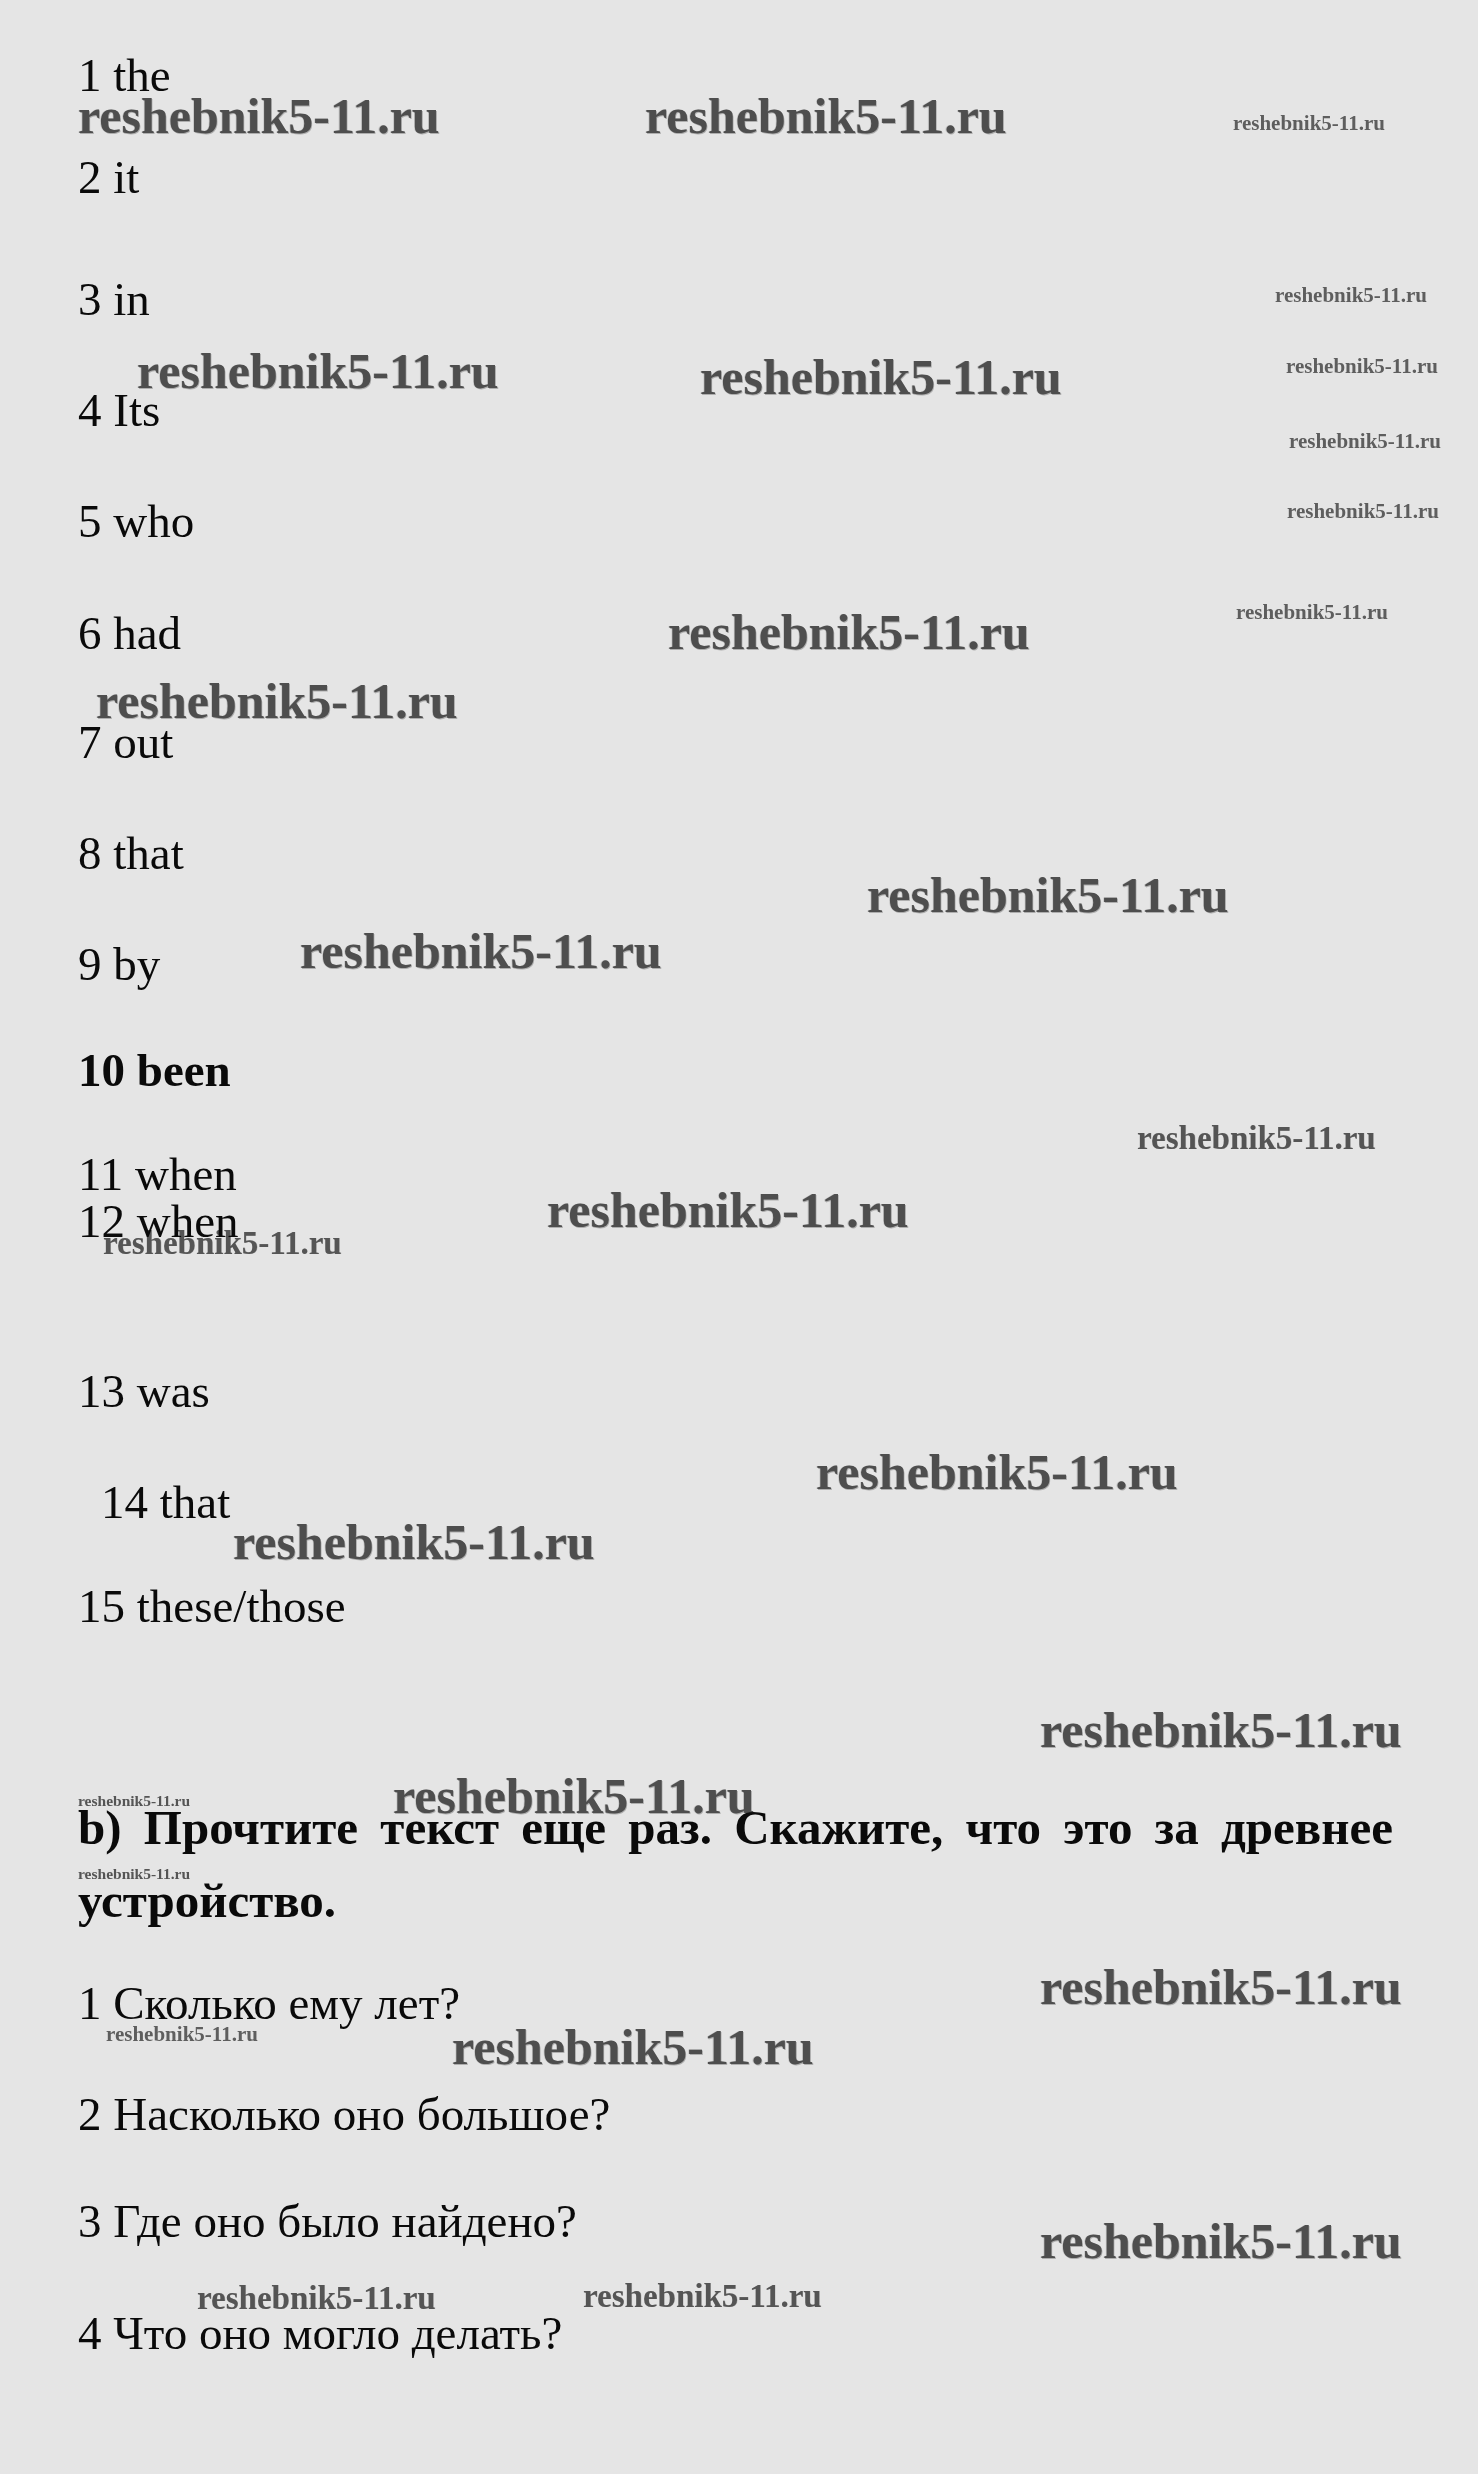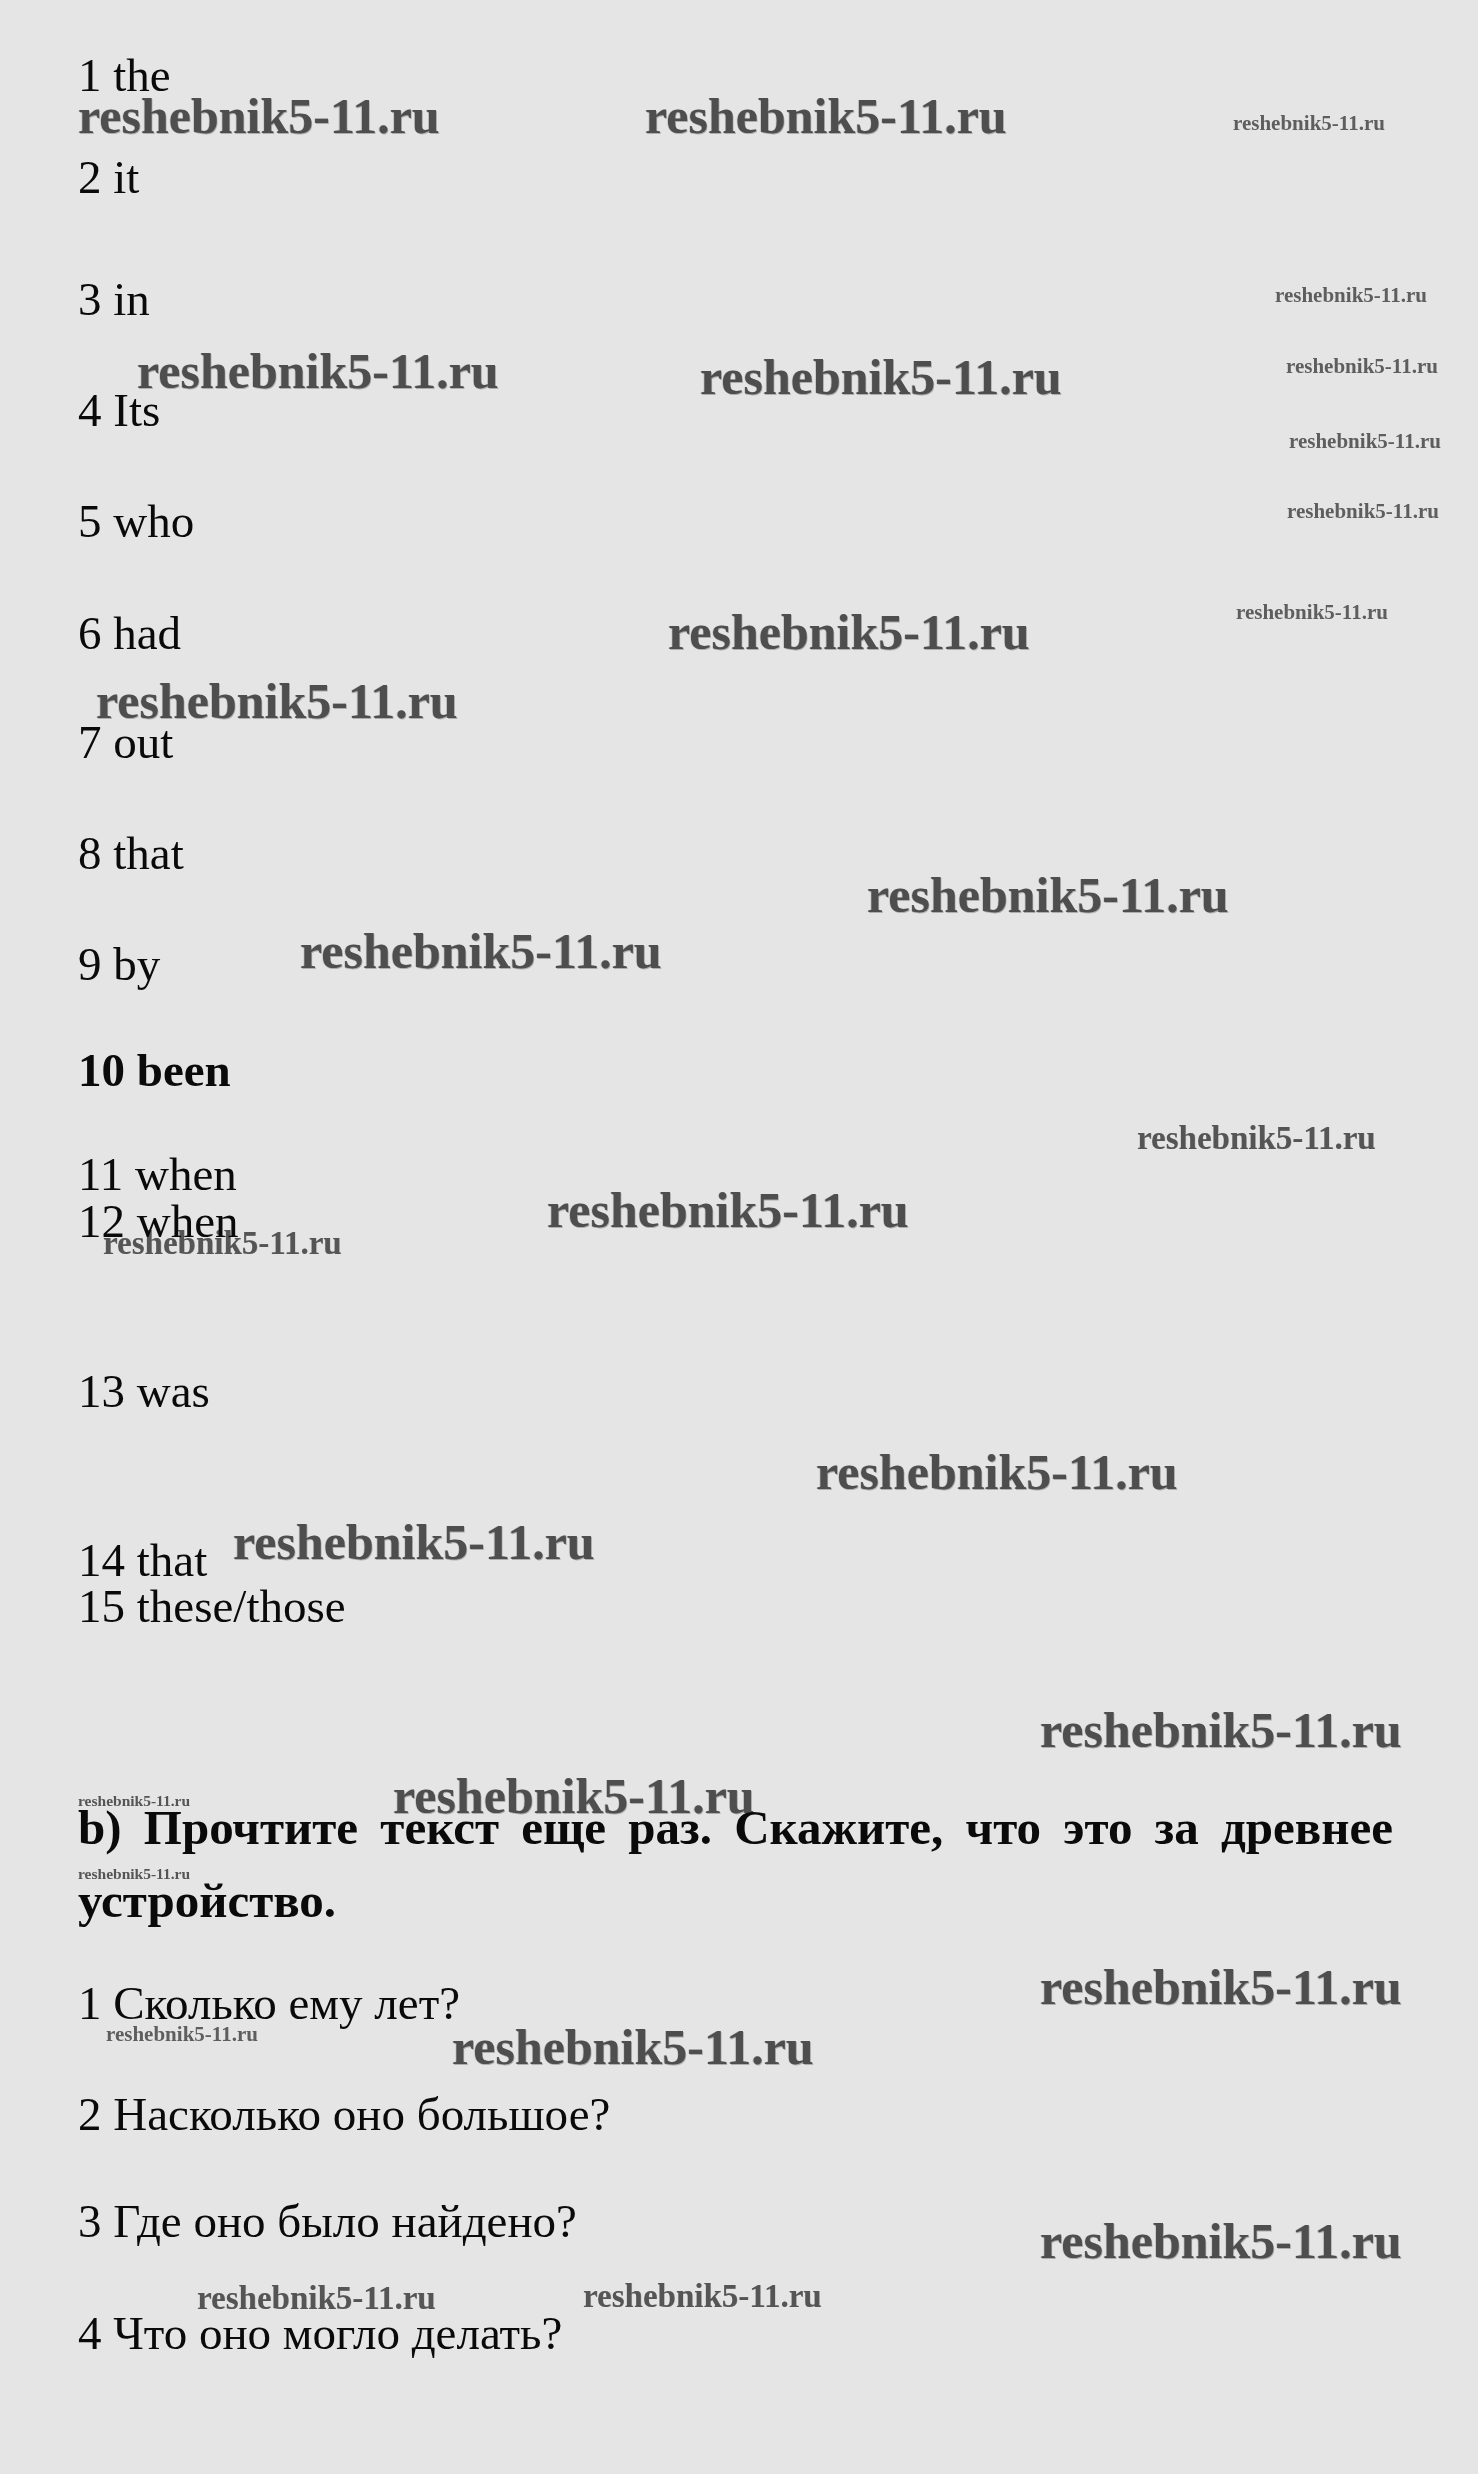--- a/index.html
+++ b/index.html
@@ -108,21 +108,21 @@
       <div class="answer-line" style="top: 386px;">4 Its</div>
       <div class="answer-line" style="top: 497px;">5 who</div>
       <div class="answer-line" style="top: 609px;">6 had</div>
       <div class="answer-line" style="top: 718px;">7 out</div>
       <div class="answer-line" style="top: 829px;">8 that</div>
       <div class="answer-line" style="top: 940px;">9 by</div>
       <div class="answer-line" style="top: 1046px; font-weight: bold;">10 been</div>
       <div class="answer-line" style="top: 1150px;">11 when</div>
       <div class="answer-line" style="top: 1197px;">12 when</div>
       <div class="answer-line" style="top: 1367px;">13 was</div>
-      <div class="answer-line" style="top: 1536px;">14 that</div>
+      <div class="answer-line" style="top: 1478px; margin-left: 23px;">14 that</div>
       <div class="answer-line" style="top: 1582px;">15 these/those</div>
     </div>
   <div class="heading-line justified" id="heading-line-1" style="top: 1802px;">b) Прочтите текст еще раз. Скажите, что это за древнее</div>
   <div class="heading-line" id="heading-line-2" style="top: 1875px;">устройство.</div>
   <div id="questions-layer">
       <div class="question-line" style="top: 1979px;">1 Сколько ему лет?</div>
       <div class="question-line" style="top: 2090px;">2 Насколько оно большое?</div>
       <div class="question-line" style="top: 2197px;">3 Где оно было найдено?</div>
       <div class="question-line" style="top: 2309px;">4 Что оно могло делать?</div>
     </div>

